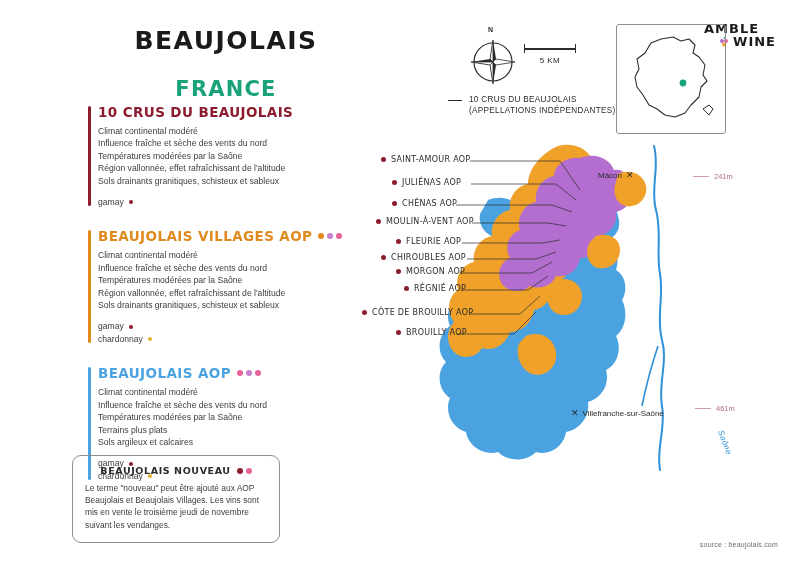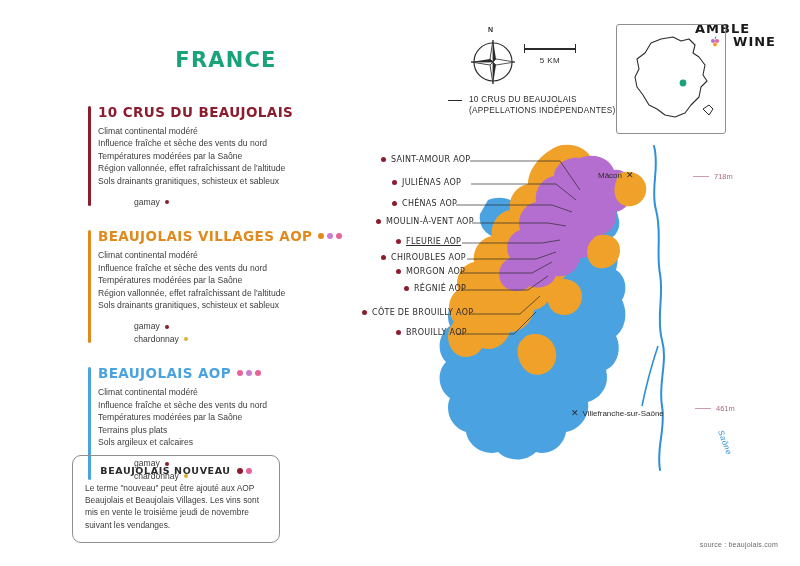--- a/index.html
+++ b/index.html
@@ -83,21 +83,21 @@
     font-size: 8.6px;
     line-height: 12.4px;
     color: #3d3d3d;
   }
   .grapes {
     margin-top: 9px;
     font-size: 8.6px;
     line-height: 12.4px;
     color: #3d3d3d;
   }
-  .grape-row { display: flex; align-items: center; gap: 5px; margin-left: 36px; }
+  .grape-row { display: flex; align-items: center; gap: 5px; }
   .gdot { width: 4px; height: 4px; border-radius: 50%; display: inline-block; }
 
   
   .nouveau {
     position: absolute;
     left: 72px;
     top: 455px;
     width: 208px;
     border: 1px solid #8e8e8e;
     border-radius: 9px;
@@ -207,21 +207,21 @@
     right: 24px;
     top: 22px;
     text-align: left;
     font-family: "DejaVu Sans", sans-serif;
     font-weight: bold;
     font-size: 13px;
     letter-spacing: 1px;
     line-height: 13px;
     color: #1a1a1a;
   }
-  .brand .row2 { display: flex; align-items: center; gap: 12px; padding-left: 15px; }
+  .brand .row2 { display: flex; align-items: center; gap: 3px; padding-left: 15px; }
 
   
   .cru {
     position: absolute;
     display: flex;
     align-items: center;
     gap: 5px;
     font-family: "DejaVu Sans", sans-serif;
     font-size: 8px;
     letter-spacing: 0.3px;
@@ -278,20 +278,21 @@
   }
 
   svg { display: block; }
 </style>
 </head>
 <body>
 
 <div class="page">
 
   <div class="title-block">
+    <div class="title-main">BEAUJOLAIS</div>
     <div class="title-sub">FRANCE</div>
   </div>
 
   <div class="brand">
     <div>AMBLE</div>
     <div class="row2">
       <span>
         <svg width="11" height="12" viewBox="0 0 11 12">
           <circle cx="3" cy="5" r="2" fill="#b46ed0"></circle>
           <circle cx="7" cy="5" r="2" fill="#e8639a"></circle>
@@ -510,21 +511,21 @@
     <span>JULIÉNAS AOP</span>
   </div>
   <div class="cru" style="left:392px; top:199px;">
     <span class="cdot"></span>
     <span>CHÉNAS AOP</span>
   </div>
   <div class="cru" style="left:376px; top:217px;">
     <span class="cdot"></span>
     <span>MOULIN-À-VENT AOP</span>
   </div>
-  <div class="cru" style="left:396px; top:237px;text-decoration:underline;">
+  <div class="cru" style="left:396px; top:237px;">
     <span class="cdot"></span>
     <span>FLEURIE AOP</span>
   </div>
   <div class="cru" style="left:381px; top:253px;">
     <span class="cdot"></span>
     <span>CHIROUBLES AOP</span>
   </div>
   <div class="cru" style="left:396px; top:267px;">
     <span class="cdot"></span>
     <span>MORGON AOP</span>
@@ -546,21 +547,21 @@
     <span>Mâcon</span>
     <span class="cross">✕</span>
   </div>
   <div class="city" style="left:571px; top:409px;">
     <span class="cross">✕</span>
     <span>Villefranche-sur-Saône</span>
   </div>
 
   <div class="alt" style="left:693px; top:172px;">
     <span class="l"></span>
-    <span>718m</span>
+    <span>241m</span>
   </div>
   <div class="alt" style="left:695px; top:404px;">
     <span class="l"></span>
     <span>461m</span>
   </div>
 
   <div class="river-label" style="left:712px; top:438px;">Saône</div>
 
   <div class="source">source : beaujolais.com</div>
 

